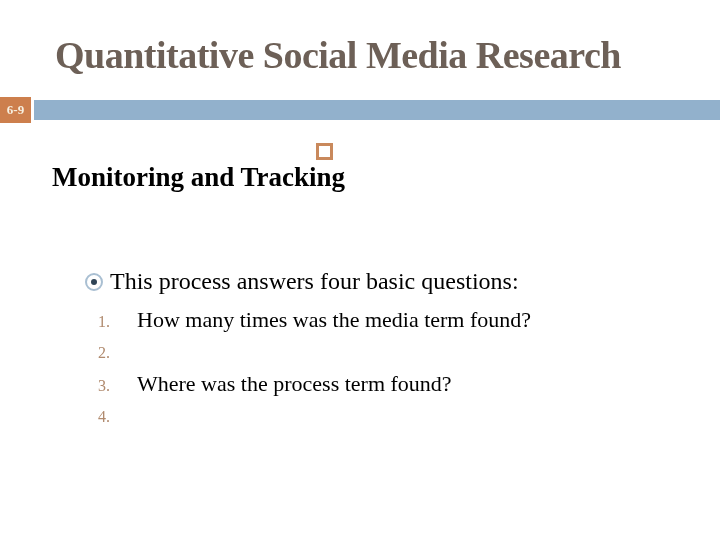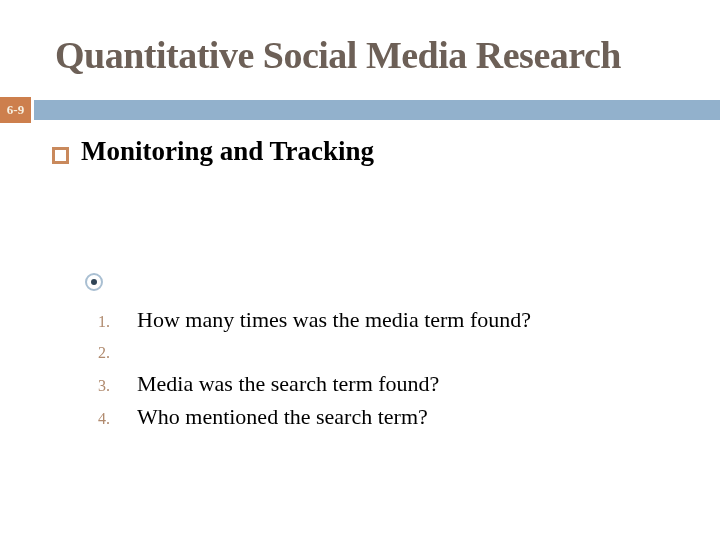--- a/index.html
+++ b/index.html
@@ -24,21 +24,21 @@
     position:absolute;left:0;top:97px;
     width:31px;height:26px;
     display:flex;align-items:center;justify-content:center;
     font-size:13px;font-weight:700;color:#f6efdf;
   }
   .band{
     position:absolute;left:34px;right:0;top:100px;height:20px;
   }
   .heading-row{
     position:absolute;left:52px;top:134px;
-    display:flex;align-items:center;
+    display:flex;align-items:flex-end;flex-direction:column;
   }
   .sq-bullet{
     width:11px;height:11px;
     border:3px solid #c9895c;
     background:#ffffff;
     margin-top:9px;margin-right:12px;
     flex:0 0 auto;
   }
   .heading{font-size:27px;font-weight:700;color:#000000;line-height:34px;}
   .para{
@@ -85,33 +85,33 @@
   <div class="heading-row">
     <span class="sq-bullet"></span>
     <span class="heading">Monitoring and Tracking</span>
   </div>
 
 
   <div class="para para-2">
     <span class="ring-bullet">
         <span class="dot"></span>
       </span>
+    <span class="para-text">This process answers four basic questions:</span>
   </div>
 
   <div class="questions">
     <div class="q-row">
       <span class="q-num" style="color: rgb(176, 138, 110);">1.</span>
       <span class="q-text">How many times was the media term found?</span>
     </div>
     <div class="q-row">
       <span class="q-num" style="color: rgb(176, 138, 110);">2.</span>
     </div>
     <div class="q-row">
       <span class="q-num" style="color: rgb(176, 138, 110);">3.</span>
-      <span class="q-text">Media was the search term found?</span>
+      <span class="q-text">Where was the process term found?</span>
     </div>
     <div class="q-row">
       <span class="q-num" style="color: rgb(176, 138, 110);">4.</span>
-      <span class="q-text">Who mentioned the search term?</span>
     </div>
   </div>
 
 </div>
 
 </body></html>

